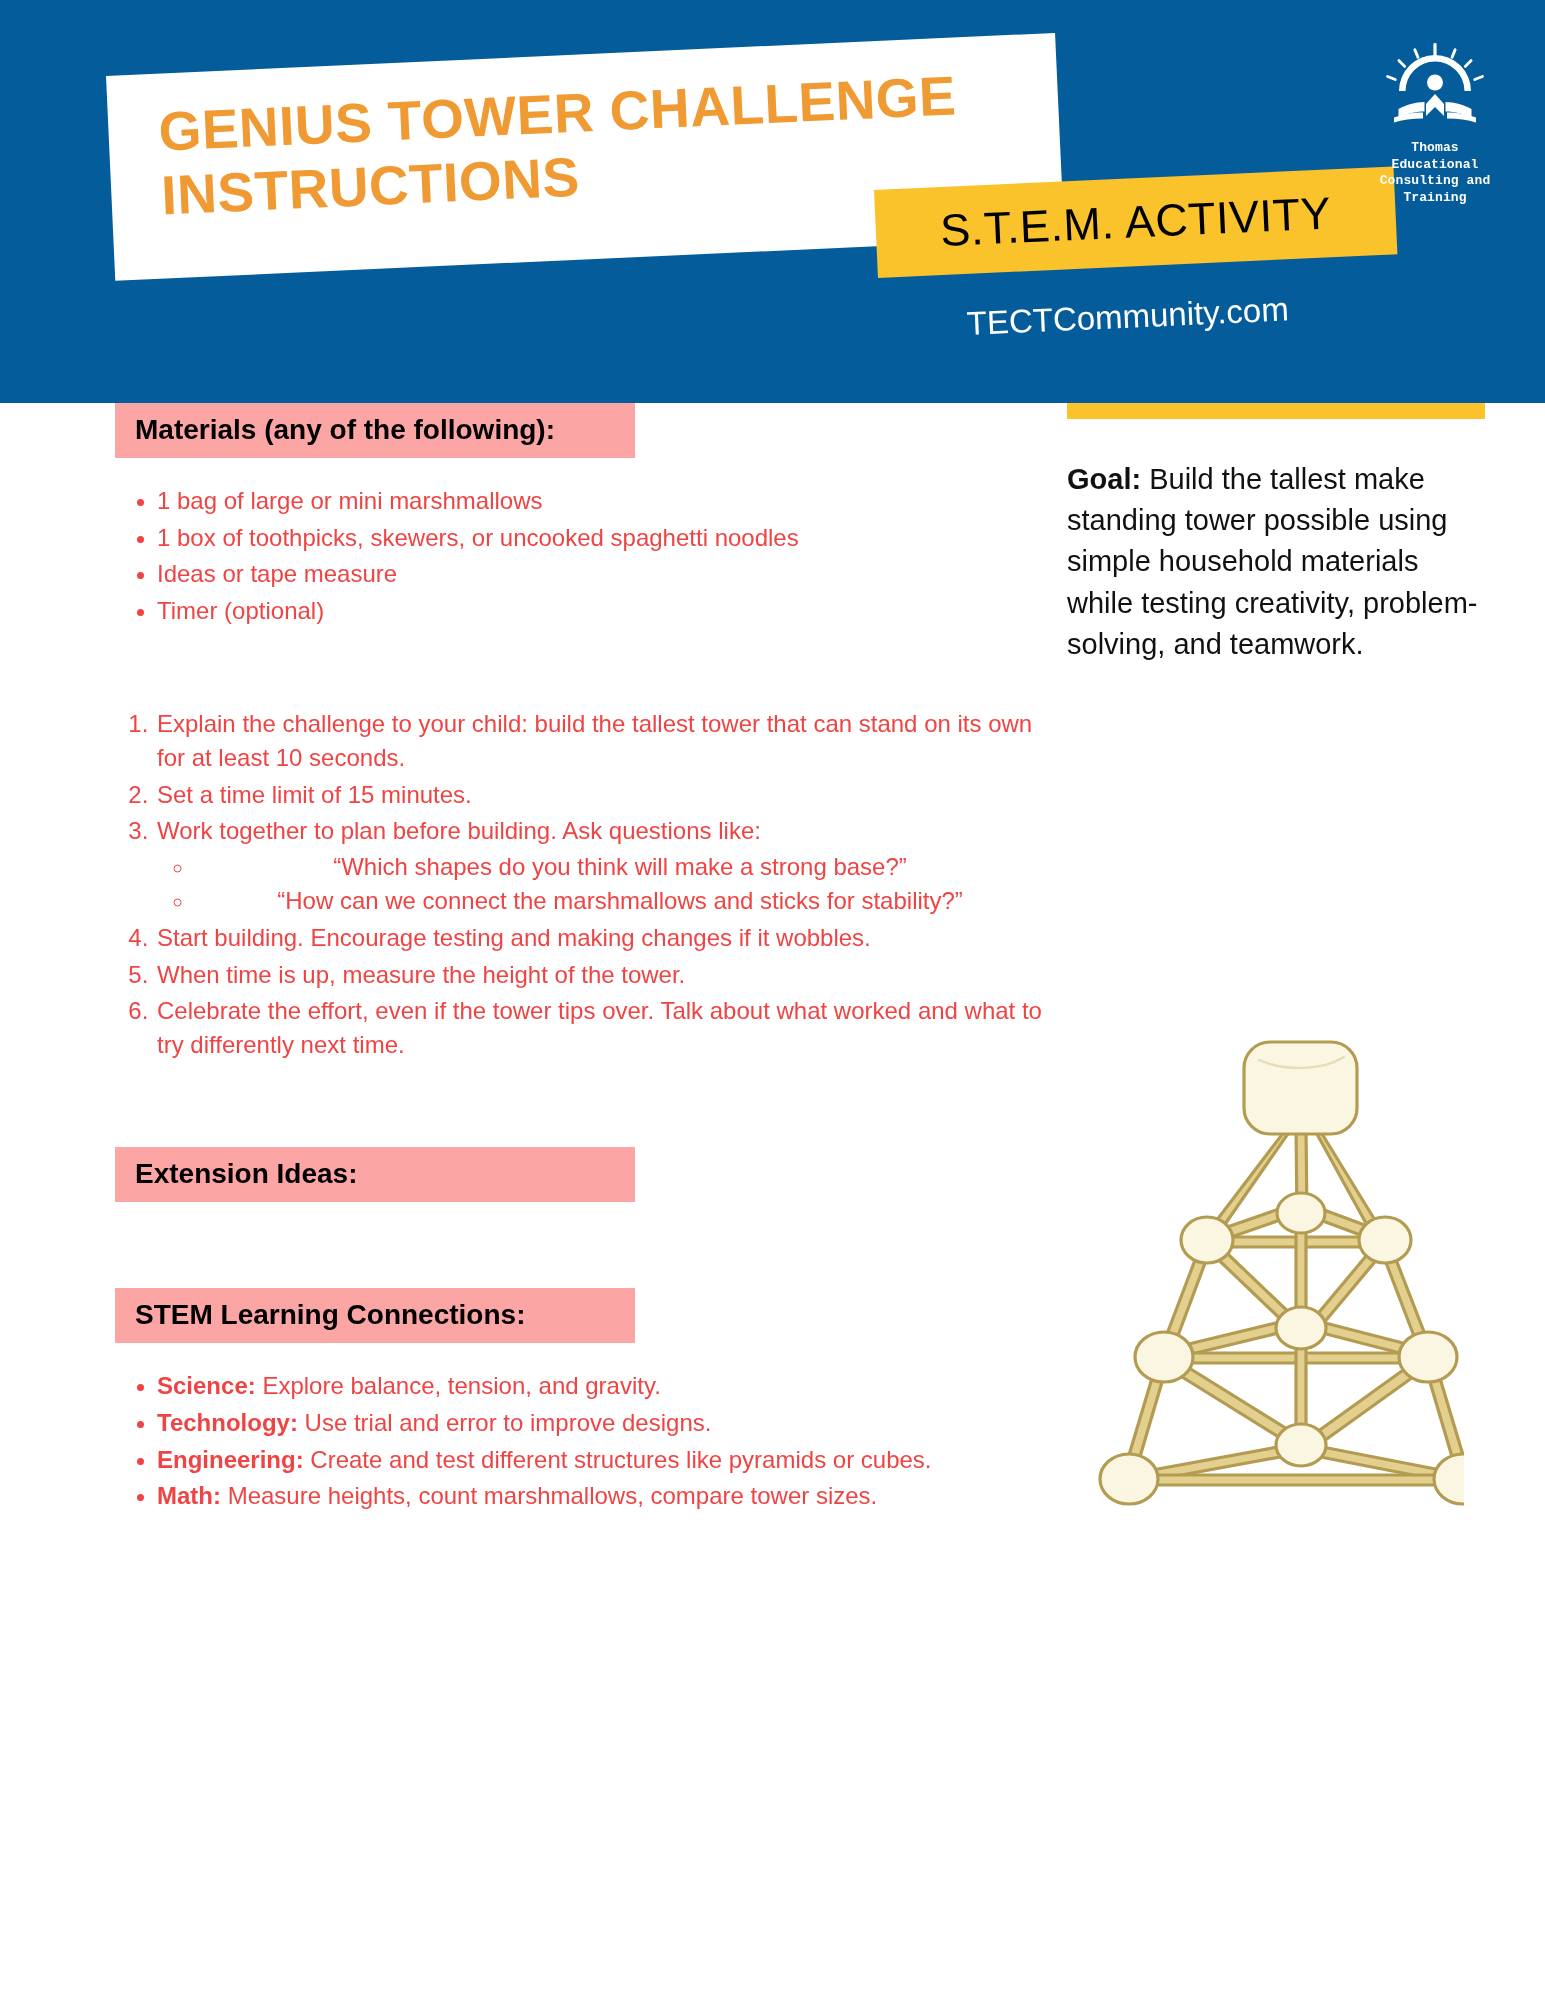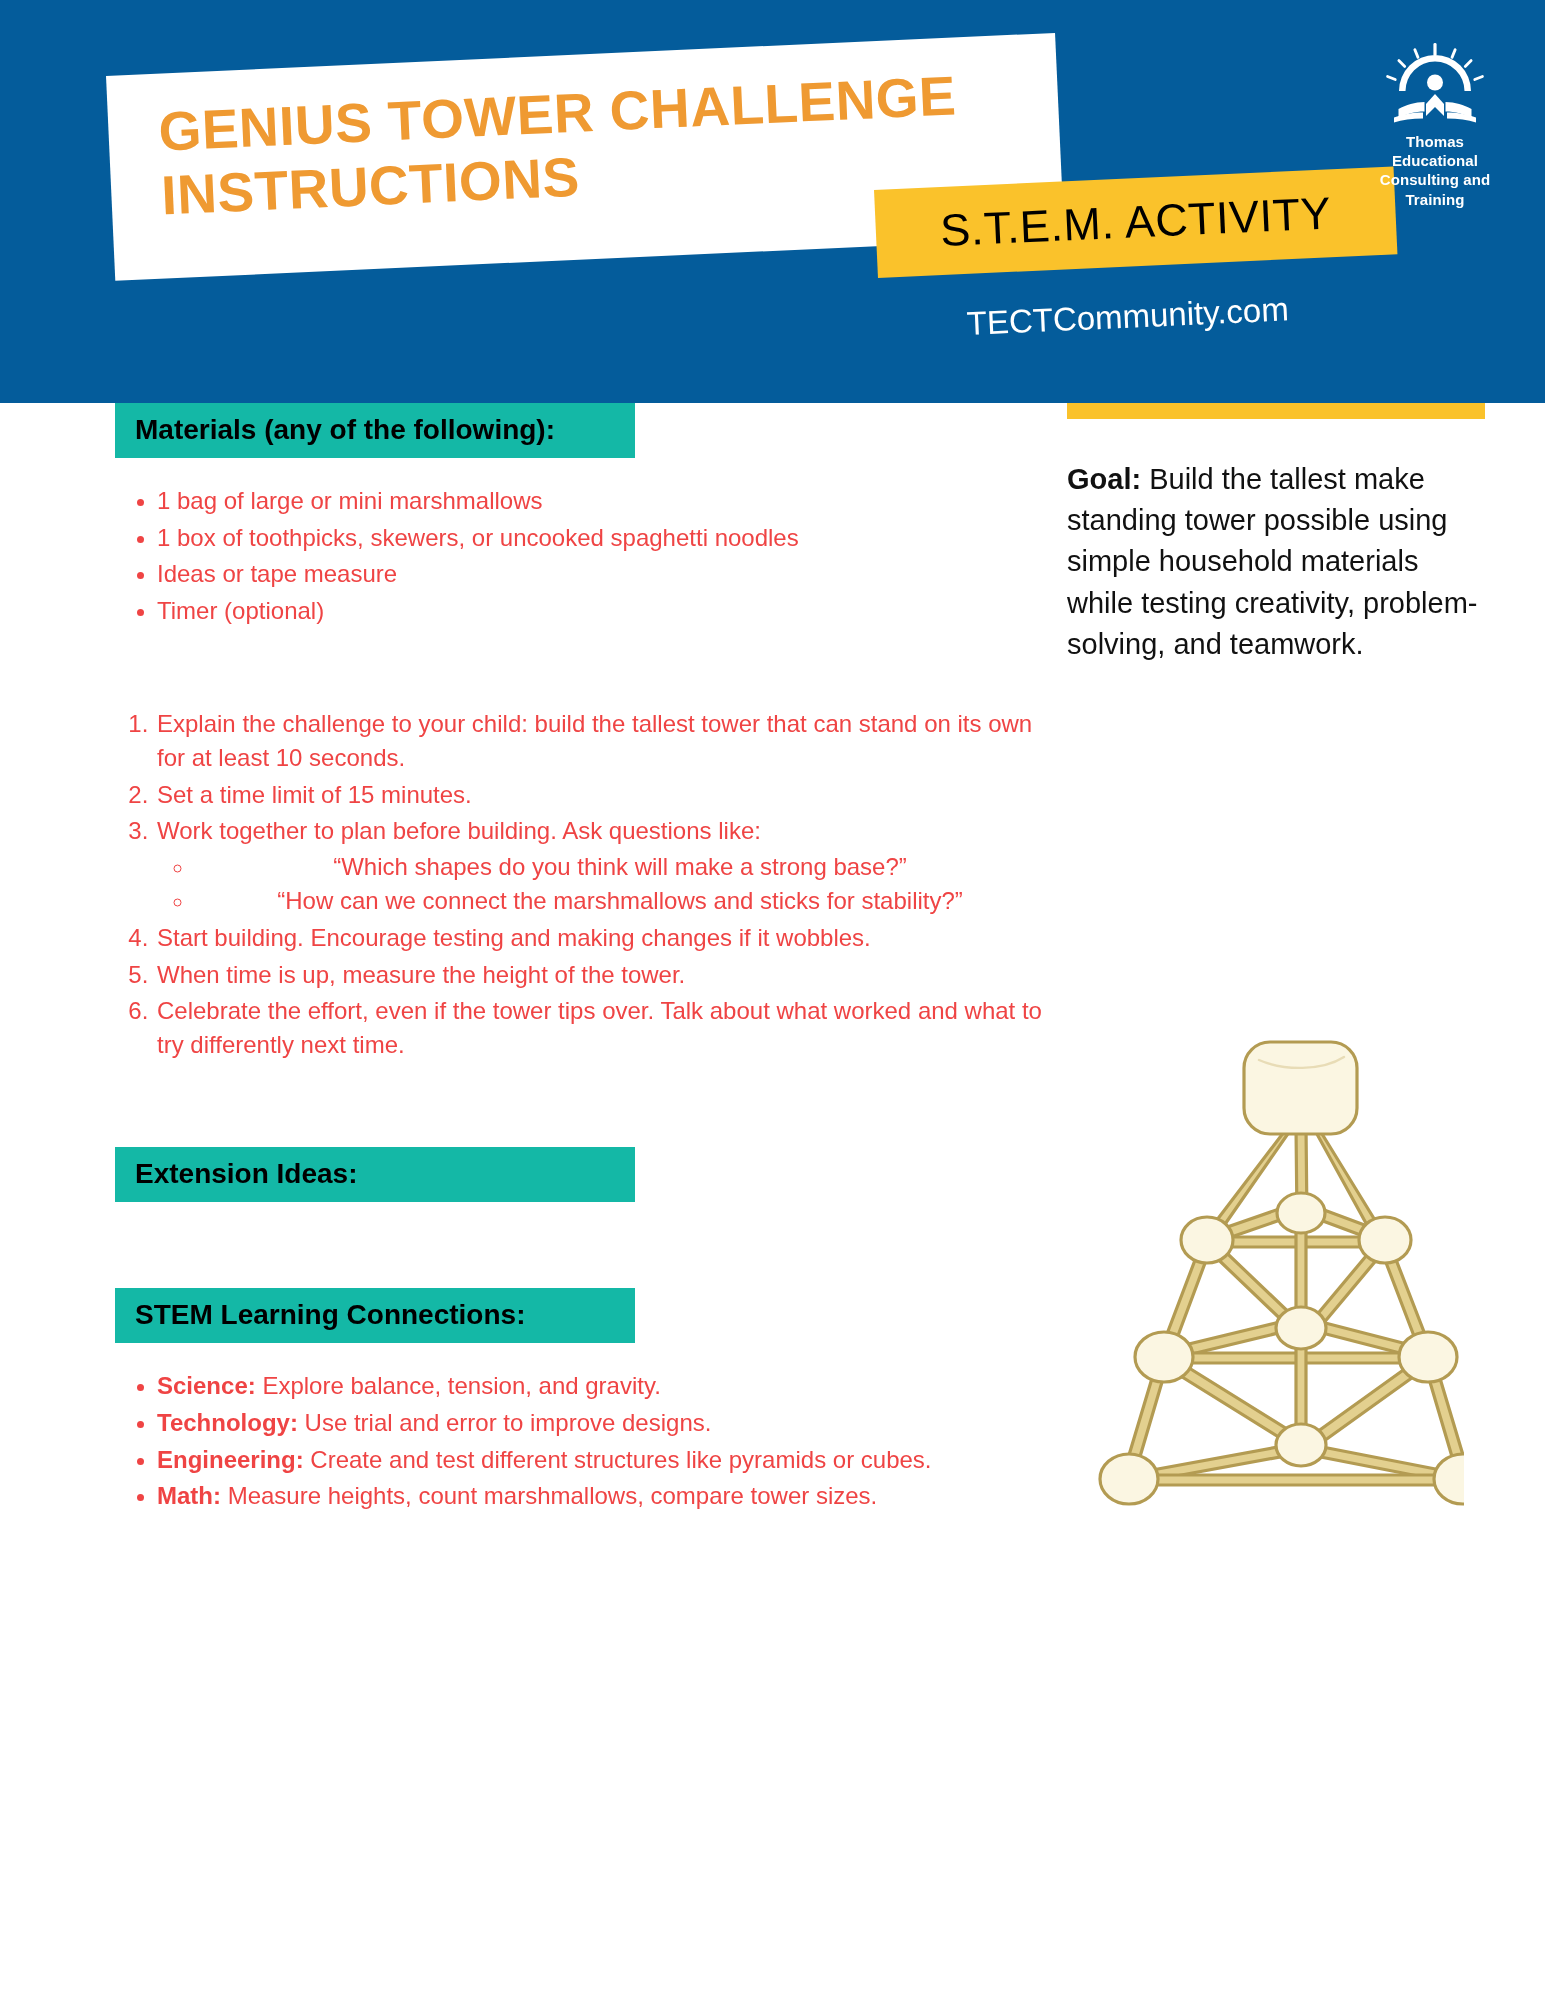--- a/index.html
+++ b/index.html
@@ -82,26 +82,27 @@
 
   .logo {
     position: absolute;
     left: 1368px;
     top: 42px;
     width: 134px;
     text-align: center;
   }
   .logo-mark { display: block; }
   .logo-text {
-    margin-top: 4px;
-    font-size: 15px;
+    margin-top: 12px;
+    font-size: 13px;
     font-weight: bold;
     color: #ffffff;
     line-height: 1.28;
     letter-spacing: 0.1px;
+    font-family: Liberation Mono, monospace;
   }
 
   
   .content {
     position: absolute;
     left: 0;
     top: 403px;
     width: 1545px;
     height: 1597px;
   }
@@ -113,21 +114,21 @@
     width: 930px;
   }
   .col-right {
     position: absolute;
     left: 1067px;
     top: 0;
     width: 418px;
   }
 
   .band {
-    background: #14b8a6;
+    background: #fca5a5;
     display: block;
     box-sizing: border-box;
     padding: 13px 16px 14px 20px;
     width: 520px;
   }
   .band-text {
     font-size: 28px;
     font-weight: bold;
     color: #000000;
     line-height: 1.0;

